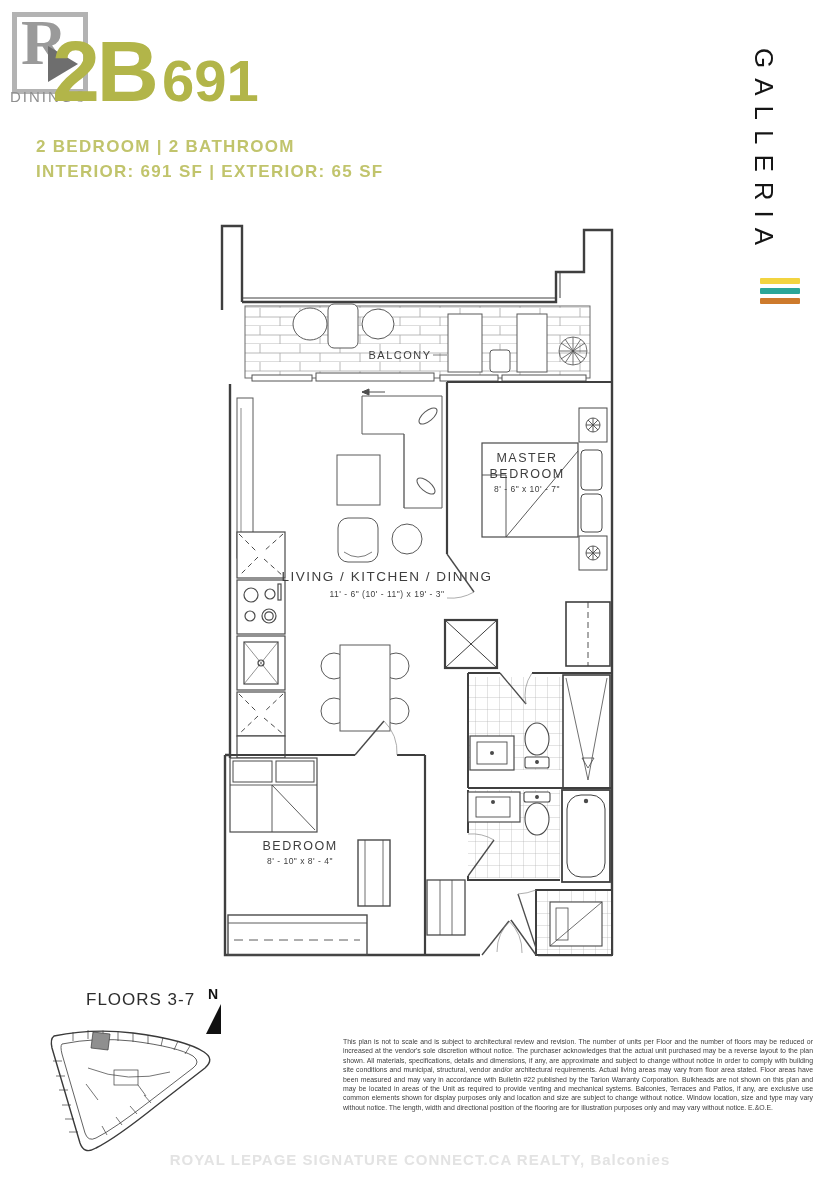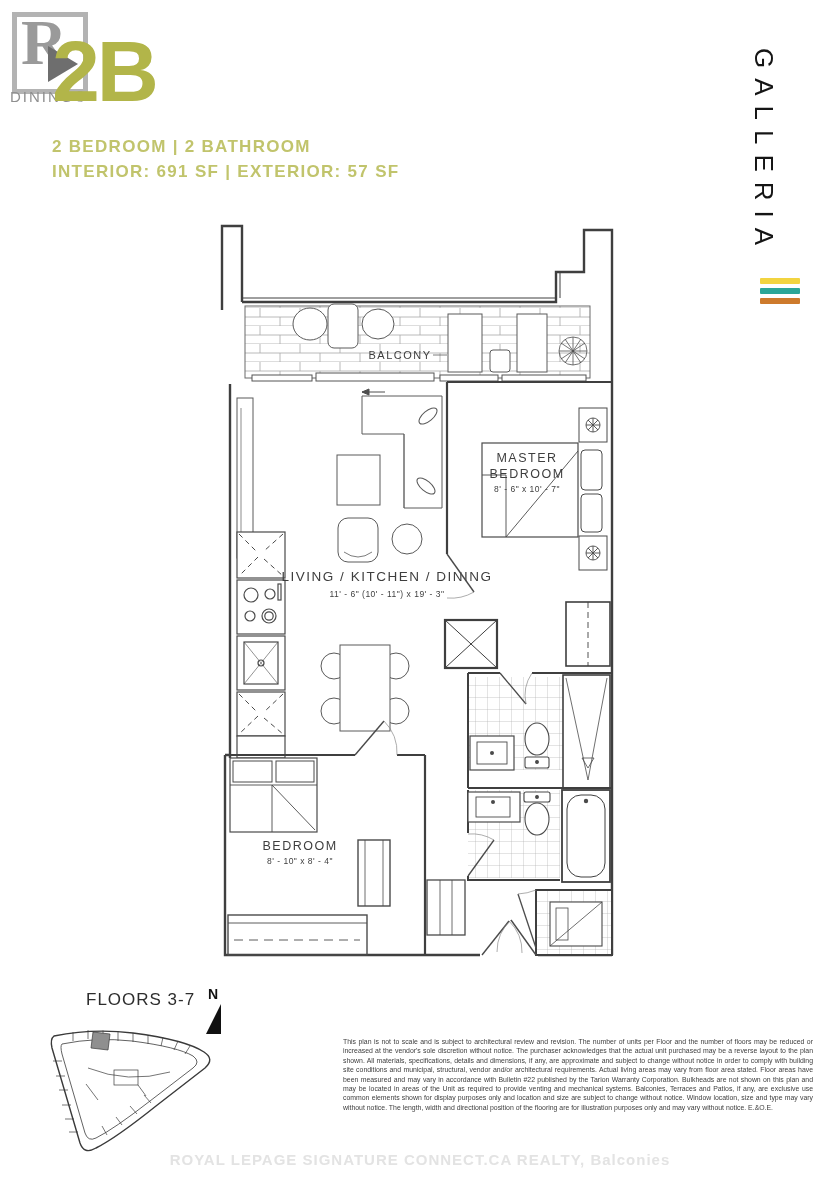--- a/index.html
+++ b/index.html
@@ -9,21 +9,21 @@
   #realtor-box{position:absolute;left:12px;top:12px;width:66px;height:72px;
      border:5px solid #b3b3b3;background:#fff;}
   #realtor-box .r{position:absolute;left:4px;top:-6px;font-family:"Liberation Serif",serif;
      font-size:64px;font-weight:bold;color:#9a9a9a;line-height:1;}
   #realtor-arrow{position:absolute;left:48px;top:46px;width:0;height:0;
      border-left:30px solid #6e6e6e;border-top:18px solid transparent;border-bottom:18px solid transparent;}
   #realtor-word{position:absolute;left:10px;top:88px;font-size:15px;letter-spacing:2px;color:#8f8f8f;}
   #unit-line{position:absolute;left:52px;top:28px;display:flex;align-items:baseline;gap:6px;z-index:3;}
   #unit-model{font-size:86px;font-weight:bold;letter-spacing:-3px;line-height:1;}
   #unit-number{font-size:58px;font-weight:bold;line-height:1;}
-  .spec{position:absolute;left:52px;font-size:17px;font-weight:bold;letter-spacing:1.3px;color:#c1c46c;}
+  .spec{position:absolute;left:36px;font-size:17px;font-weight:bold;letter-spacing:1.3px;color:#c1c46c;}
   #spec1{top:137px;} #spec2{top:162px;}
   
   #galleria{position:absolute;left:748px;top:48px;height:245px;writing-mode:vertical-rl;
      font-size:26px;letter-spacing:10px;color:#151515;}
   #stripes{position:absolute;left:760px;top:278px;width:40px;}
   .stripe{height:6px;margin-bottom:4px;border-radius:1px;}
   
   #floors-label{position:absolute;left:50px;top:990px;font-size:17px;letter-spacing:1px;color:#2d2d2d;margin-left:36px;}
   #compass{position:absolute;left:200px;top:986px;width:30px;height:52px;}
   #compass .n{font-size:14px;font-weight:bold;color:#111;position:absolute;left:8px;top:0;}
@@ -44,23 +44,24 @@
 <div id="page">
 
   <div id="realtor-box">
     <div class="r">R</div>
   </div>
   <div id="realtor-arrow"></div>
   <div id="realtor-word">DINING®</div>
 
   <div id="unit-line">
     <div id="unit-model" style="color:#b2b549">2B</div>
+    <div id="unit-number" style="color:#b2b549">691</div>
   </div>
   <div id="spec1" class="spec">2 BEDROOM  |  2 BATHROOM</div>
-  <div id="spec2" class="spec">INTERIOR: 691 SF  |  EXTERIOR: 57 SF</div>
+  <div id="spec2" class="spec">INTERIOR: 691 SF  |  EXTERIOR: 65 SF</div>
 
   <div id="galleria">GALLERIA</div>
   <div id="stripes">
     <div class="stripe" style="background: rgb(242, 212, 64);"></div>
     <div class="stripe" style="background: rgb(43, 166, 152);"></div>
     <div class="stripe" style="background: rgb(205, 122, 44);"></div>
   </div>
 
   <svg viewBox="0 0 430 752" style="position:absolute;left:200px;top:218px;width:430px;height:752px;">
     <defs>

